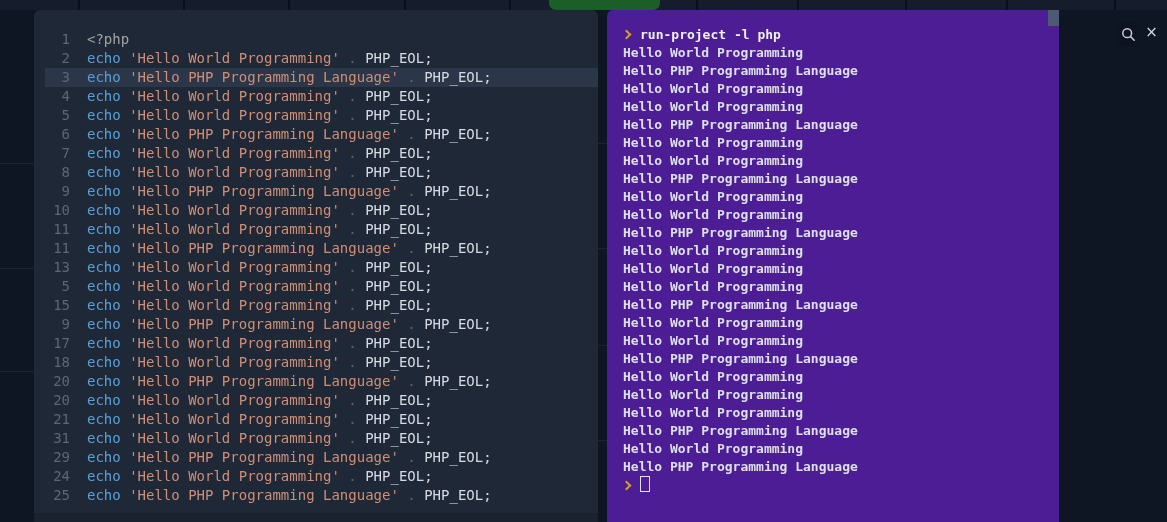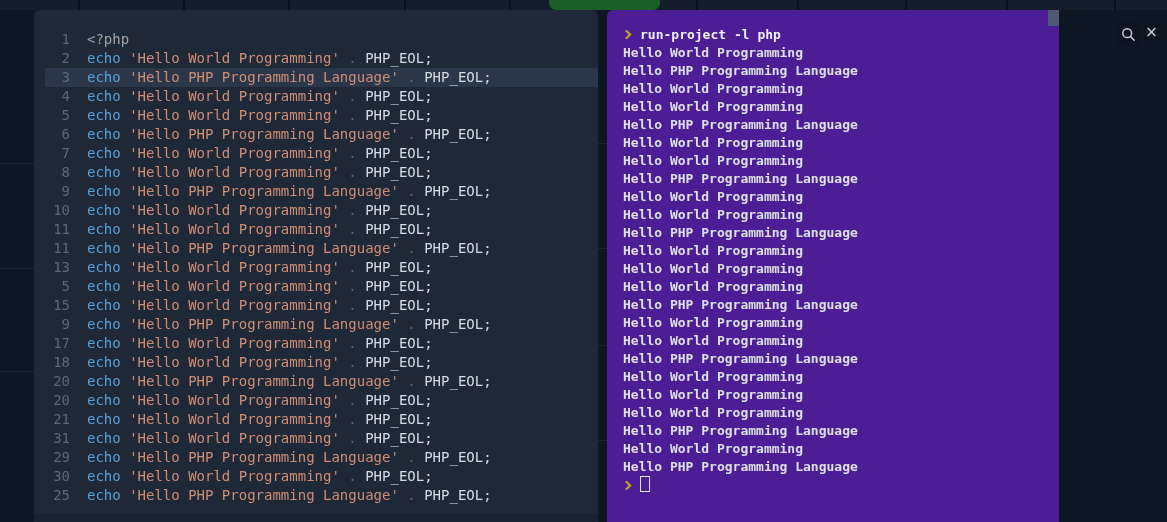--- a/index.html
+++ b/index.html
@@ -119,21 +119,21 @@
       <div class="code-line"><span class="gutter">5</span><span class="code"><span class="tok-kw">echo</span> <span class="tok-str">'Hello World Programming'</span> <span class="tok-op">.</span> <span class="tok-const">PHP_EOL;</span></span></div>
       <div class="code-line"><span class="gutter">15</span><span class="code"><span class="tok-kw">echo</span> <span class="tok-str">'Hello World Programming'</span> <span class="tok-op">.</span> <span class="tok-const">PHP_EOL;</span></span></div>
       <div class="code-line"><span class="gutter">9</span><span class="code"><span class="tok-kw">echo</span> <span class="tok-str">'Hello PHP Programming Language'</span> <span class="tok-op">.</span> <span class="tok-const">PHP_EOL;</span></span></div>
       <div class="code-line"><span class="gutter">17</span><span class="code"><span class="tok-kw">echo</span> <span class="tok-str">'Hello World Programming'</span> <span class="tok-op">.</span> <span class="tok-const">PHP_EOL;</span></span></div>
       <div class="code-line"><span class="gutter">18</span><span class="code"><span class="tok-kw">echo</span> <span class="tok-str">'Hello World Programming'</span> <span class="tok-op">.</span> <span class="tok-const">PHP_EOL;</span></span></div>
       <div class="code-line"><span class="gutter">20</span><span class="code"><span class="tok-kw">echo</span> <span class="tok-str">'Hello PHP Programming Language'</span> <span class="tok-op">.</span> <span class="tok-const">PHP_EOL;</span></span></div>
       <div class="code-line"><span class="gutter">20</span><span class="code"><span class="tok-kw">echo</span> <span class="tok-str">'Hello World Programming'</span> <span class="tok-op">.</span> <span class="tok-const">PHP_EOL;</span></span></div>
       <div class="code-line"><span class="gutter">21</span><span class="code"><span class="tok-kw">echo</span> <span class="tok-str">'Hello World Programming'</span> <span class="tok-op">.</span> <span class="tok-const">PHP_EOL;</span></span></div>
       <div class="code-line"><span class="gutter">31</span><span class="code"><span class="tok-kw">echo</span> <span class="tok-str">'Hello World Programming'</span> <span class="tok-op">.</span> <span class="tok-const">PHP_EOL;</span></span></div>
       <div class="code-line"><span class="gutter">29</span><span class="code"><span class="tok-kw">echo</span> <span class="tok-str">'Hello PHP Programming Language'</span> <span class="tok-op">.</span> <span class="tok-const">PHP_EOL;</span></span></div>
-      <div class="code-line"><span class="gutter">30</span><span class="code"><span class="tok-kw">echo</span> <span class="tok-str">'Hello World Programming'</span> <span class="tok-op">.</span> <span class="tok-const">PHP_EOL;</span></span></div>
+      <div class="code-line"><span class="gutter">24</span><span class="code"><span class="tok-kw">echo</span> <span class="tok-str">'Hello World Programming'</span> <span class="tok-op">.</span> <span class="tok-const">PHP_EOL;</span></span></div>
       <div class="code-line"><span class="gutter">25</span><span class="code"><span class="tok-kw">echo</span> <span class="tok-str">'Hello PHP Programming Language'</span> <span class="tok-op">.</span> <span class="tok-const">PHP_EOL;</span></span></div>
     </div>
   <div class="editor-bottom-shade"></div>
 </div>
 
 <div class="terminal-panel">
   <div class="t-line"><span class="chevron"></span><span class="t-cmd">run-project -l php</span></div>
   <div>
       <div class="t-line">Hello World Programming</div>
       <div class="t-line">Hello PHP Programming Language</div>

